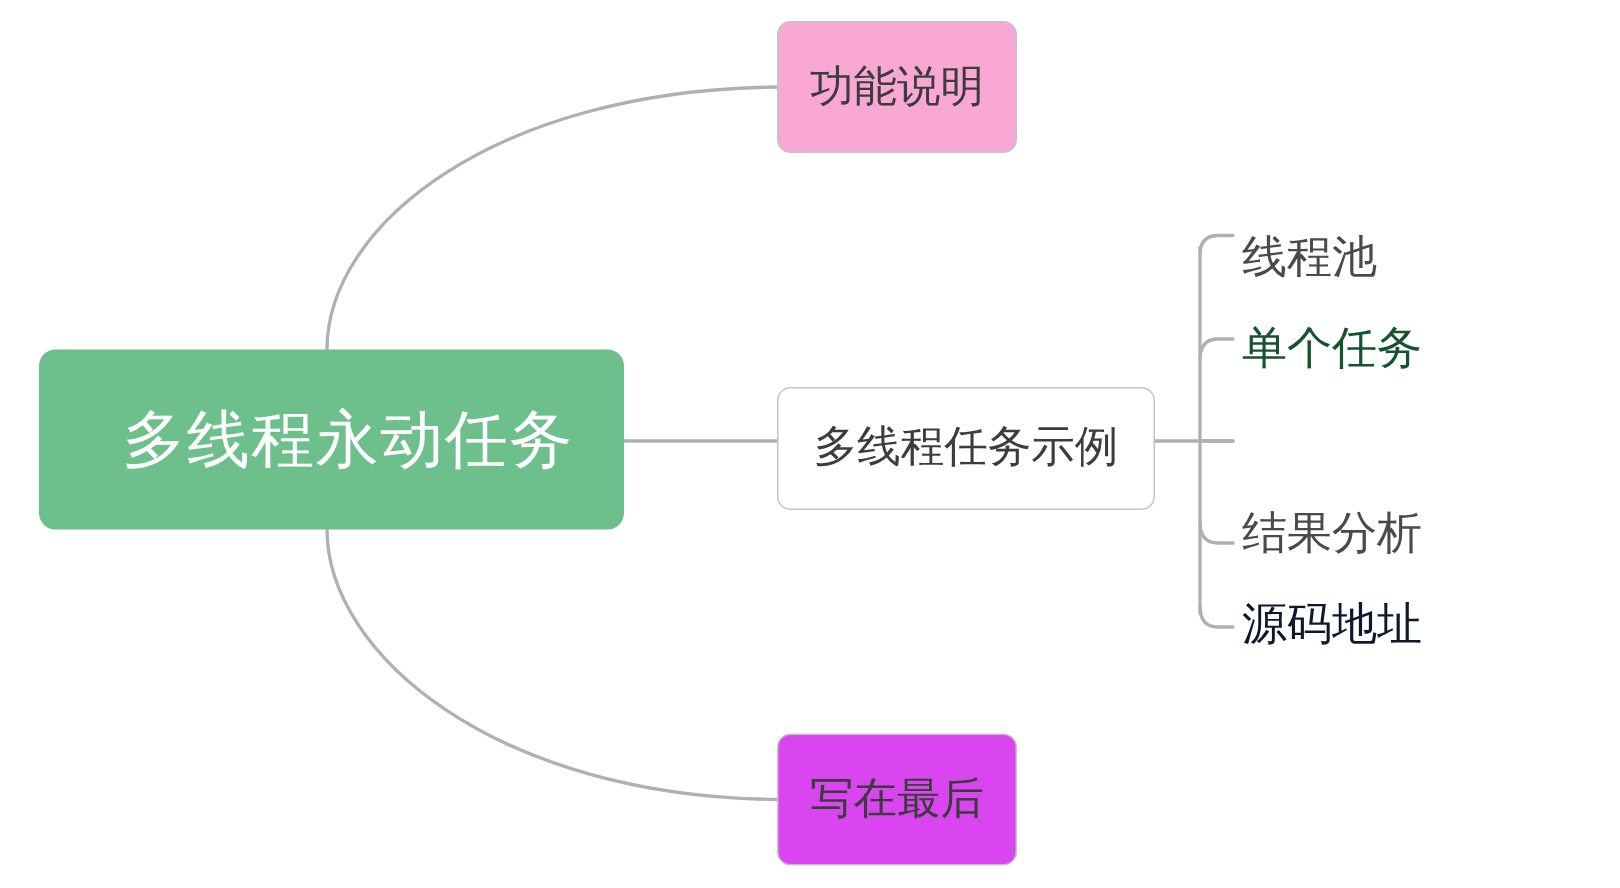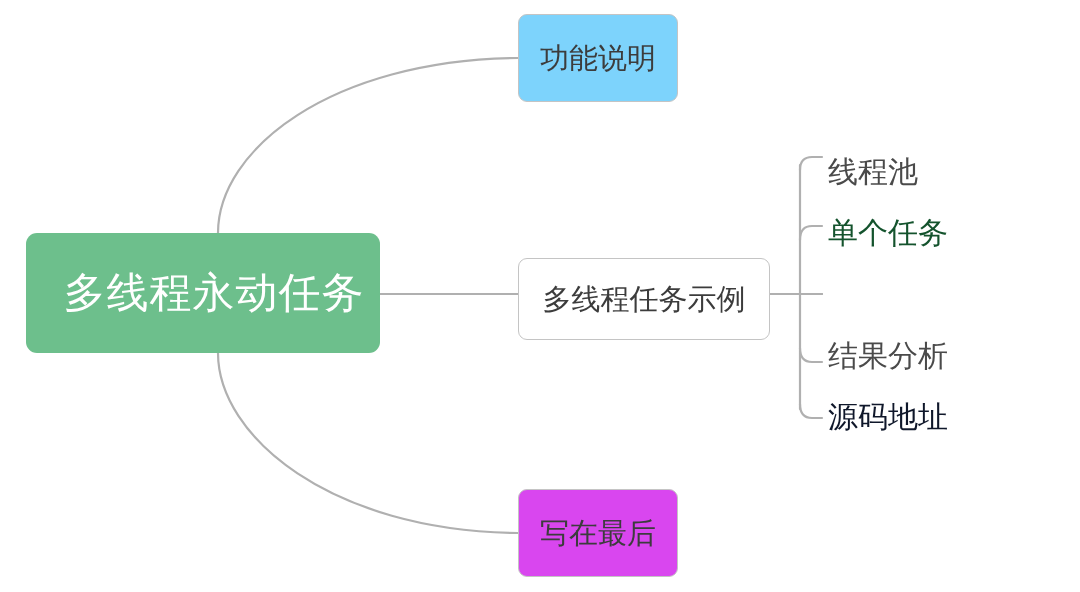--- a/index.html
+++ b/index.html
@@ -27,21 +27,21 @@
     width: 1080px;
     height: 592px;
     pointer-events: none;
   }
 
   
   .root-node {
     position: absolute;
     left: 26px;
     top: 233px;
-    width: 354px;
+    width: 390px;
     height: 120px;
     border-radius: 11px;
     display: flex;
     align-items: center;
     justify-content: center;
     box-sizing: border-box;
     padding-left: 22px;
   }
   .root-node .node-label {
     color: #ffffff;
@@ -136,25 +136,25 @@
       <path d="M 800 348 Q 800 362 812 362 L 822 362"></path>
 
       <path d="M 800 404 Q 800 418 812 418 L 822 418"></path>
     </g>
   </svg>
 
   <div class="root-node" id="node-root" style="background:#6dbf8c;">
     <span class="node-label" style="color: rgb(255, 255, 255);">多线程永动任务</span>
   </div>
 
-  <div class="branch-node" id="node-function-desc" style="background: #7dd3fc; border-color: rgb(196, 196, 196);">
+  <div class="branch-node" id="node-function-desc" style="background: #f9a8d4; border-color: rgb(196, 196, 196);">
     <span class="node-label" style="color: rgb(60, 60, 60);">功能说明</span>
   </div>
 
-  <div class="branch-node" id="node-task-example" style="background: rgb(255, 255, 255); border-color: rgb(196, 196, 196);">
+  <div class="branch-node" id="node-task-example" style="background: rgb(255, 255, 255); border-color: rgb(196, 196, 196); font-family: Liberation Mono, monospace;">
     <span class="node-label" style="color: rgb(60, 60, 60);">多线程任务示例</span>
   </div>
 
   <div class="branch-node" id="node-written-last" style="background: #d946ef; border-color: rgb(196, 196, 196);">
     <span class="node-label" style="color: rgb(60, 60, 60);">写在最后</span>
   </div>
 
   <div class="leaf-node" id="leaf-thread-pool">
     <span class="node-label" style="color: rgb(74, 74, 74);">线程池</span>
   </div>

